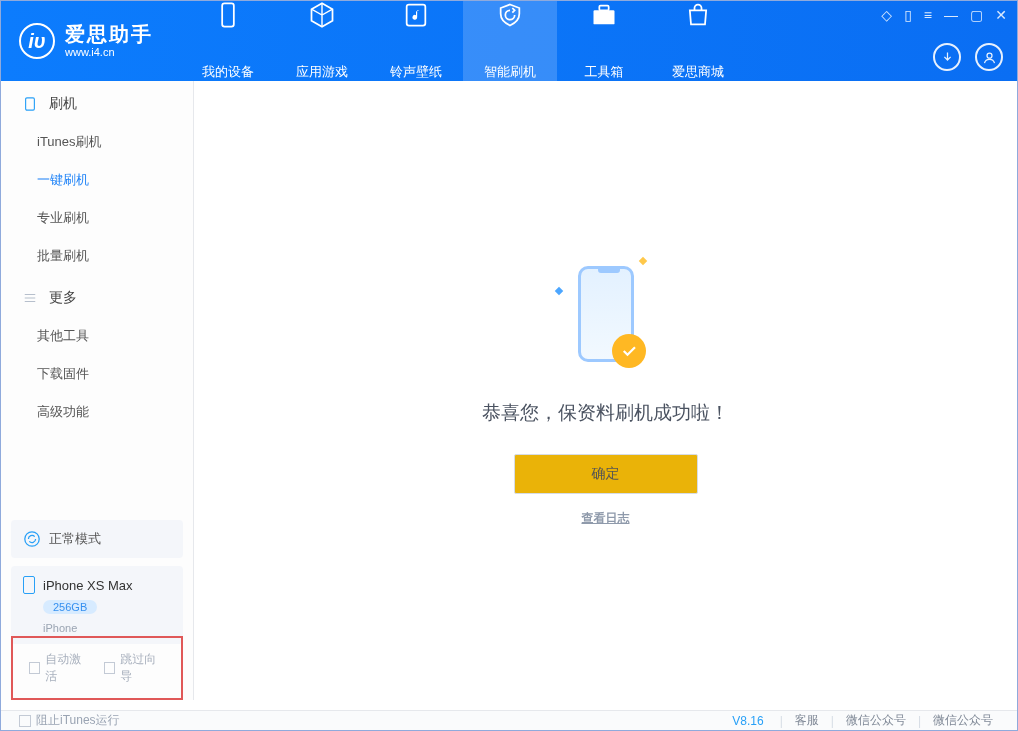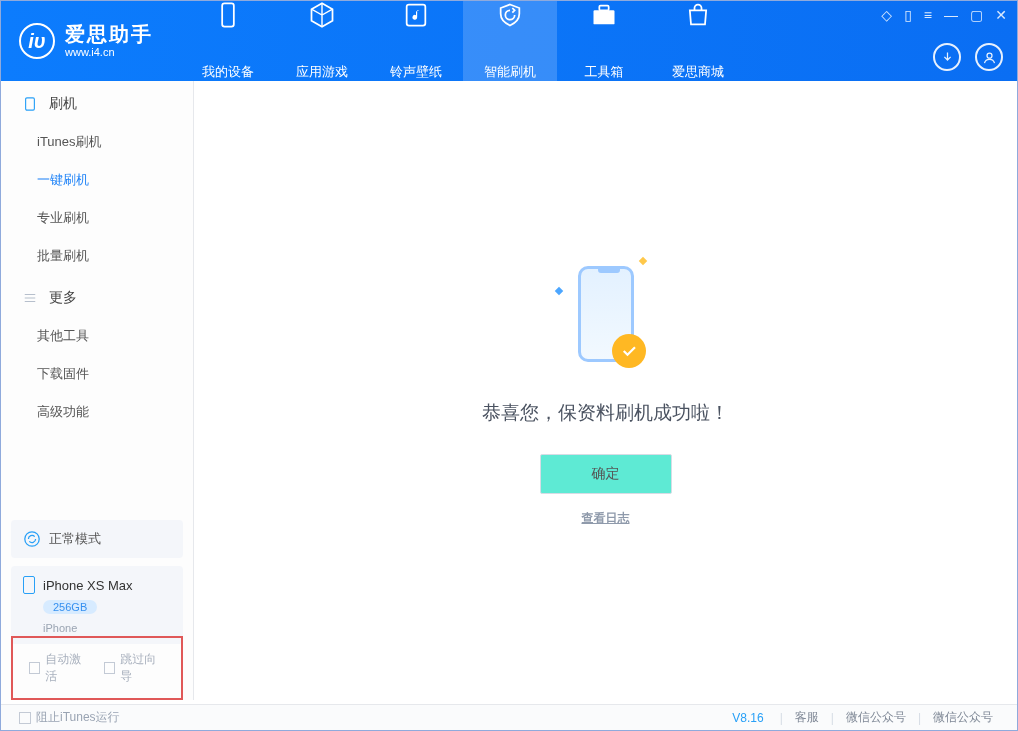--- a/index.html
+++ b/index.html
@@ -51,24 +51,24 @@
     .phone-illust { width: 120px; height: 120px; position: relative; margin-bottom: 26px; display: flex; align-items: center; justify-content: center; }
     .phone-shape { width: 56px; height: 96px; border: 3px solid #9dc9ff; border-radius: 10px; background: linear-gradient(180deg,#e3f1ff 0%,#f2f9ff 100%); position: relative; }
     .phone-notch { width: 22px; height: 4px; background: #9dc9ff; position: absolute; top: 0; left: 17px; border-radius: 0 0 3px 3px; }
     .check-badge { width: 34px; height: 34px; background: #ffb823; border-radius: 50%; position: absolute; right: 20px; bottom: 6px; display: flex; align-items: center; justify-content: center; }
     .check-badge svg { width: 18px; height: 18px; stroke: #fff; fill: none; stroke-width: 3; }
     .sparkle { position: absolute; width: 6px; height: 6px; background: #4ca6ff; transform: rotate(45deg); }
     .sparkle.s1 { left: 10px; top: 34px; }
     .sparkle.s2 { right: 20px; top: 4px; background: #ffc84a; }
     
     .success-text { font-size: 19px; color: #4a5260; margin-bottom: 28px; }
-    .ok-btn { width: 132px; height: 40px; border: 1px solid #d6dce5; background: #5eead4; color: #555; font-size: 14px; cursor: pointer; border-radius: 2px; }
+    .ok-btn { width: 184px; height: 40px; border: 1px solid #d6dce5; background: #eab308; color: #555; font-size: 14px; cursor: pointer; border-radius: 2px; }
     .view-log { font-size: 12px; color: #8f9aab; margin-top: 16px; cursor: pointer; text-decoration: underline; font-weight: bold; }
     
-    .footer { position: absolute; bottom: 0; left: 0; right: 0; height: 26px; border-top: 1px solid #e6e8ec; background: #fafbfc; display: flex; align-items: center; padding: 0 18px; font-size: 12px; color: #7f8896; }
+    .footer { position: absolute; bottom: 0; left: 0; right: 0; height: 20px; border-top: 1px solid #e6e8ec; background: #fafbfc; display: flex; align-items: center; padding: 0 18px; font-size: 12px; color: #7f8896; }
     .footer .chk { color: #9aa4b3; }
     .footer-right { margin-left: auto; display: flex; align-items: center; gap: 6px; }
     .footer-right .ver { color: #28a0f7; margin-right: 10px; }
     .footer-right .link { cursor: pointer; padding: 0 6px; }
     .footer-right .sep { color: #d6dce5; }
   </style>
 </head>
 <body>
 
 <div class="titlebar">

